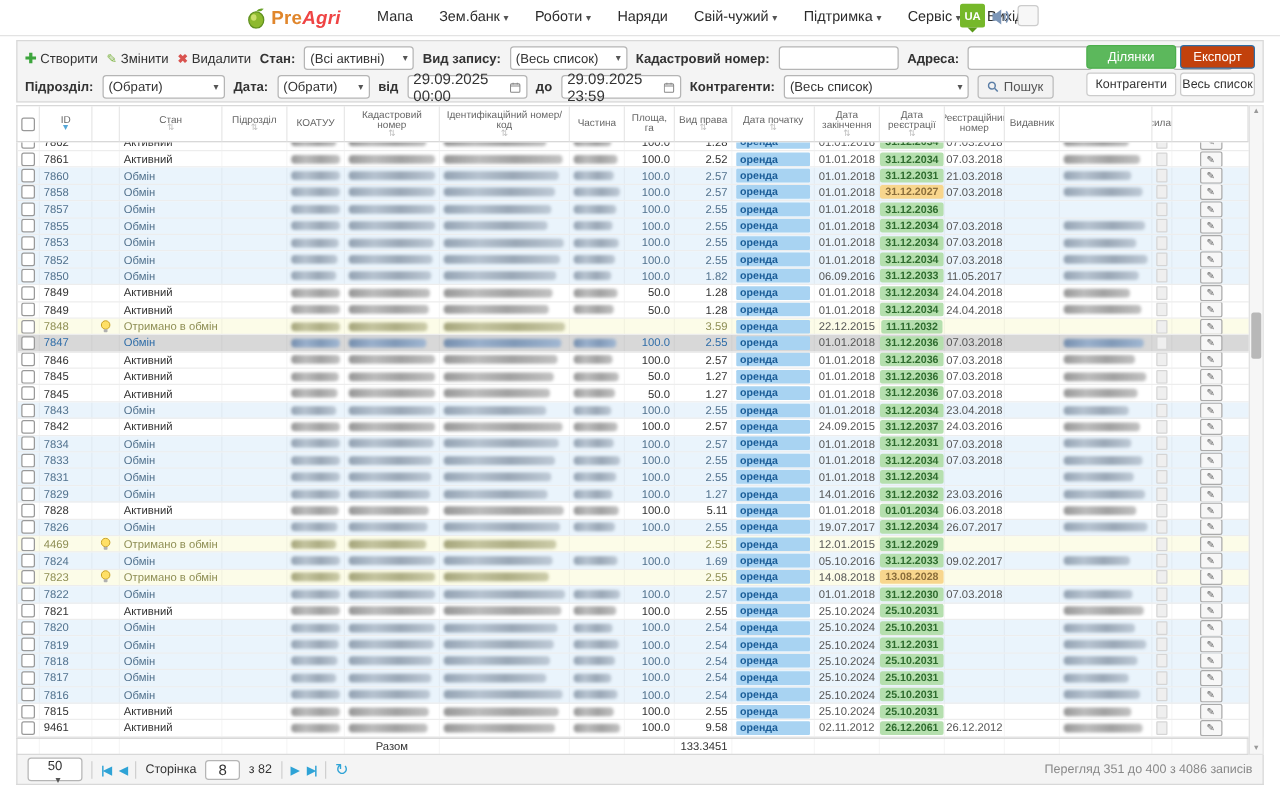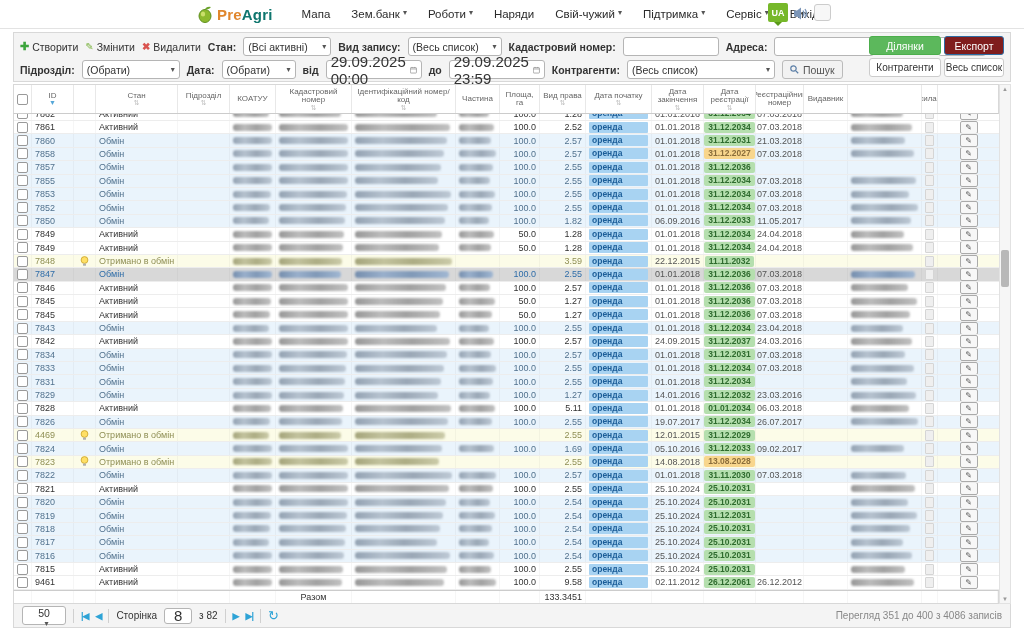--- a/index.html
+++ b/index.html
@@ -2,51 +2,51 @@
 <html><head>
 <meta charset="utf-8">
 <style>
   html,body{margin:0;padding:0;background:#fff;width:1024px;height:640px;overflow:hidden;
     font-family:"Liberation Sans",sans-serif;-webkit-font-smoothing:antialiased;}
   
   .nav{position:relative;height:28px;background:#fff;border-bottom:1px solid #e3e3e3;}
   .nav-inner{position:absolute;left:198px;top:0;height:28px;display:flex;align-items:center;gap:21px;}
   .logo{display:flex;align-items:center;gap:4px;margin-right:8px;}
   .logo-txt{font-size:15px;font-weight:bold;letter-spacing:.2px;}
-  .logo-pre{color:#e0862c;} .logo-agri{color:#0f766e;}
-  .nav-item{font-size:11.5px;color:#2b2b2b;display:flex;gap:3px;cursor:pointer;}
+  .logo-pre{color:#e0862c;} .logo-agri{color:#ef4444;font-style:italic;}
+  .nav-item{font-size:11.5px;color:#2b2b2b;display:flex;align-items:center;gap:3px;cursor:pointer;}
   .caret{font-size:8px;color:#555;}
   .nav-icons{position:absolute;left:768px;top:3px;display:flex;align-items:flex-start;gap:5px;}
   .ua-badge{position:relative;width:20px;height:19px;background:#76b82a;border-radius:2px;color:#fff;
     font-size:9px;font-weight:bold;display:flex;align-items:center;justify-content:center;}
   .ua-badge:after{content:"";position:absolute;left:6px;bottom:-4px;border:4px solid transparent;border-top-color:#5a9a18;border-bottom:none;}
   .sq-icon{width:15px;height:15px;border:1px solid #ccc;border-radius:3px;background:#f7f7f7;margin-top:1px;}
   
   .toolbar{position:relative;margin:3px 13px 0 13px;border:1px solid #d8d8d8;background:#f4f4f4;
     padding:3px 6px;height:42px;}
   .trowbar{display:flex;align-items:center;gap:7px;height:21px;font-size:10.5px;color:#333;}
   .lbl{font-weight:bold;white-space:nowrap;}
   .actbtn{display:flex;align-items:center;gap:3px;cursor:pointer;white-space:nowrap;}
   .ic-plus{color:#3da53d;font-weight:bold;font-size:11px;}
   .ic-pencil{color:#7cb342;font-size:10px;}
   .ic-x{color:#d9534f;font-weight:bold;font-size:10px;}
   .sel{display:inline-flex;align-items:center;justify-content:space-between;background:#fff;
     border:1px solid #b5b5b5;border-radius:3px;height:17px;padding:0 4px;font-size:10.5px;color:#333;cursor:pointer;}
   .sel .caret{margin-left:5px;}
-  .inp{background:#fff;border:1px solid #b5b5b5;border-radius:3px;height:17px;font-size:15px;color:#333;
+  .inp{background:#fff;border:1px solid #b5b5b5;border-radius:3px;height:17px;font-size:12px;color:#333;
     display:inline-flex;align-items:center;padding:0 4px;}
   .dateinp{justify-content:space-between;width:86px;}
   .toggle{width:27px;height:13px;border-radius:7px;background:#8ce196;border:1px solid #57bd63;position:relative;cursor:pointer;}
   .toggle .knob{position:absolute;right:1px;top:1px;width:11px;height:11px;border-radius:50%;background:#35b24a;}
   .srchbtn{display:inline-flex;align-items:center;gap:4px;background:#f2f2f2;border:1px solid #bbb;
     border-radius:3px;height:17px;padding:0 7px;font-size:10.5px;color:#555;cursor:pointer;}
   .tb-right{position:absolute;right:6px;top:3px;display:grid;grid-template-columns:72px 60px;grid-auto-rows:19px;gap:3px;}
   .btn{display:flex;align-items:center;justify-content:center;border-radius:3px;font-size:10.5px;cursor:pointer;}
   .btn-green{background:#5cb85c;border:1px solid #4cae4c;color:#fff;}
-  .btn-blue{background:#7f1d1d;border:1px solid #2e6da4;color:#fff;text-align:right;}
+  .btn-blue{background:#c2410c;border:1px solid #2e6da4;color:#fff;text-align:right;}
   .btn-white{background:#fff;border:1px solid #ccc;color:#333;font-size:10px;}
   
   .tablewrap{position:relative;margin:2px 13px 0 13px;width:998px;}
   :root{--cols:18px 42px 22px 82px 52px 46px 76px 104px 44px 40px 46px 66px 52px 52px 48px 44px 74px 16px 1fr;}
   .thead,.trow,.totrow{display:grid;grid-template-columns:var(--cols);width:986px;box-sizing:border-box;}
   .thead{height:30px;background:#fff;border:1px solid #d8d8d8;border-bottom:1px solid #ccc;}
   .hcell{border-right:1px solid #e8e8e8;display:flex;flex-direction:column;align-items:center;justify-content:center;
     font-size:8px;line-height:8.5px;color:#666;text-align:center;overflow:hidden;padding:1px;cursor:pointer;}
   .sorticon{font-size:7px;color:#c0c0c0;line-height:6px;}
   .sort-active{color:#55a7d8;font-size:7px;line-height:6px;}
@@ -1749,21 +1749,21 @@
         <div class="c r">
           <span class="txt">2.57</span>
         </div>
         <div class="c ">
           <span class="chip-lease">оренда</span>
         </div>
         <div class="c m">
           <span class="dt">01.01.2018</span>
         </div>
         <div class="c m">
-          <span class="chip g">31.11.2030</span>
+          <span class="chip g">31.12.2030</span>
         </div>
         <div class="c m">
           <span class="dt">07.03.2018</span>
         </div>
         <div class="c "></div>
         <div class="c ">
           <div class="bar" style="width:55px"></div>
         </div>
         <div class="c m">
           <span class="faintbox"></span>

